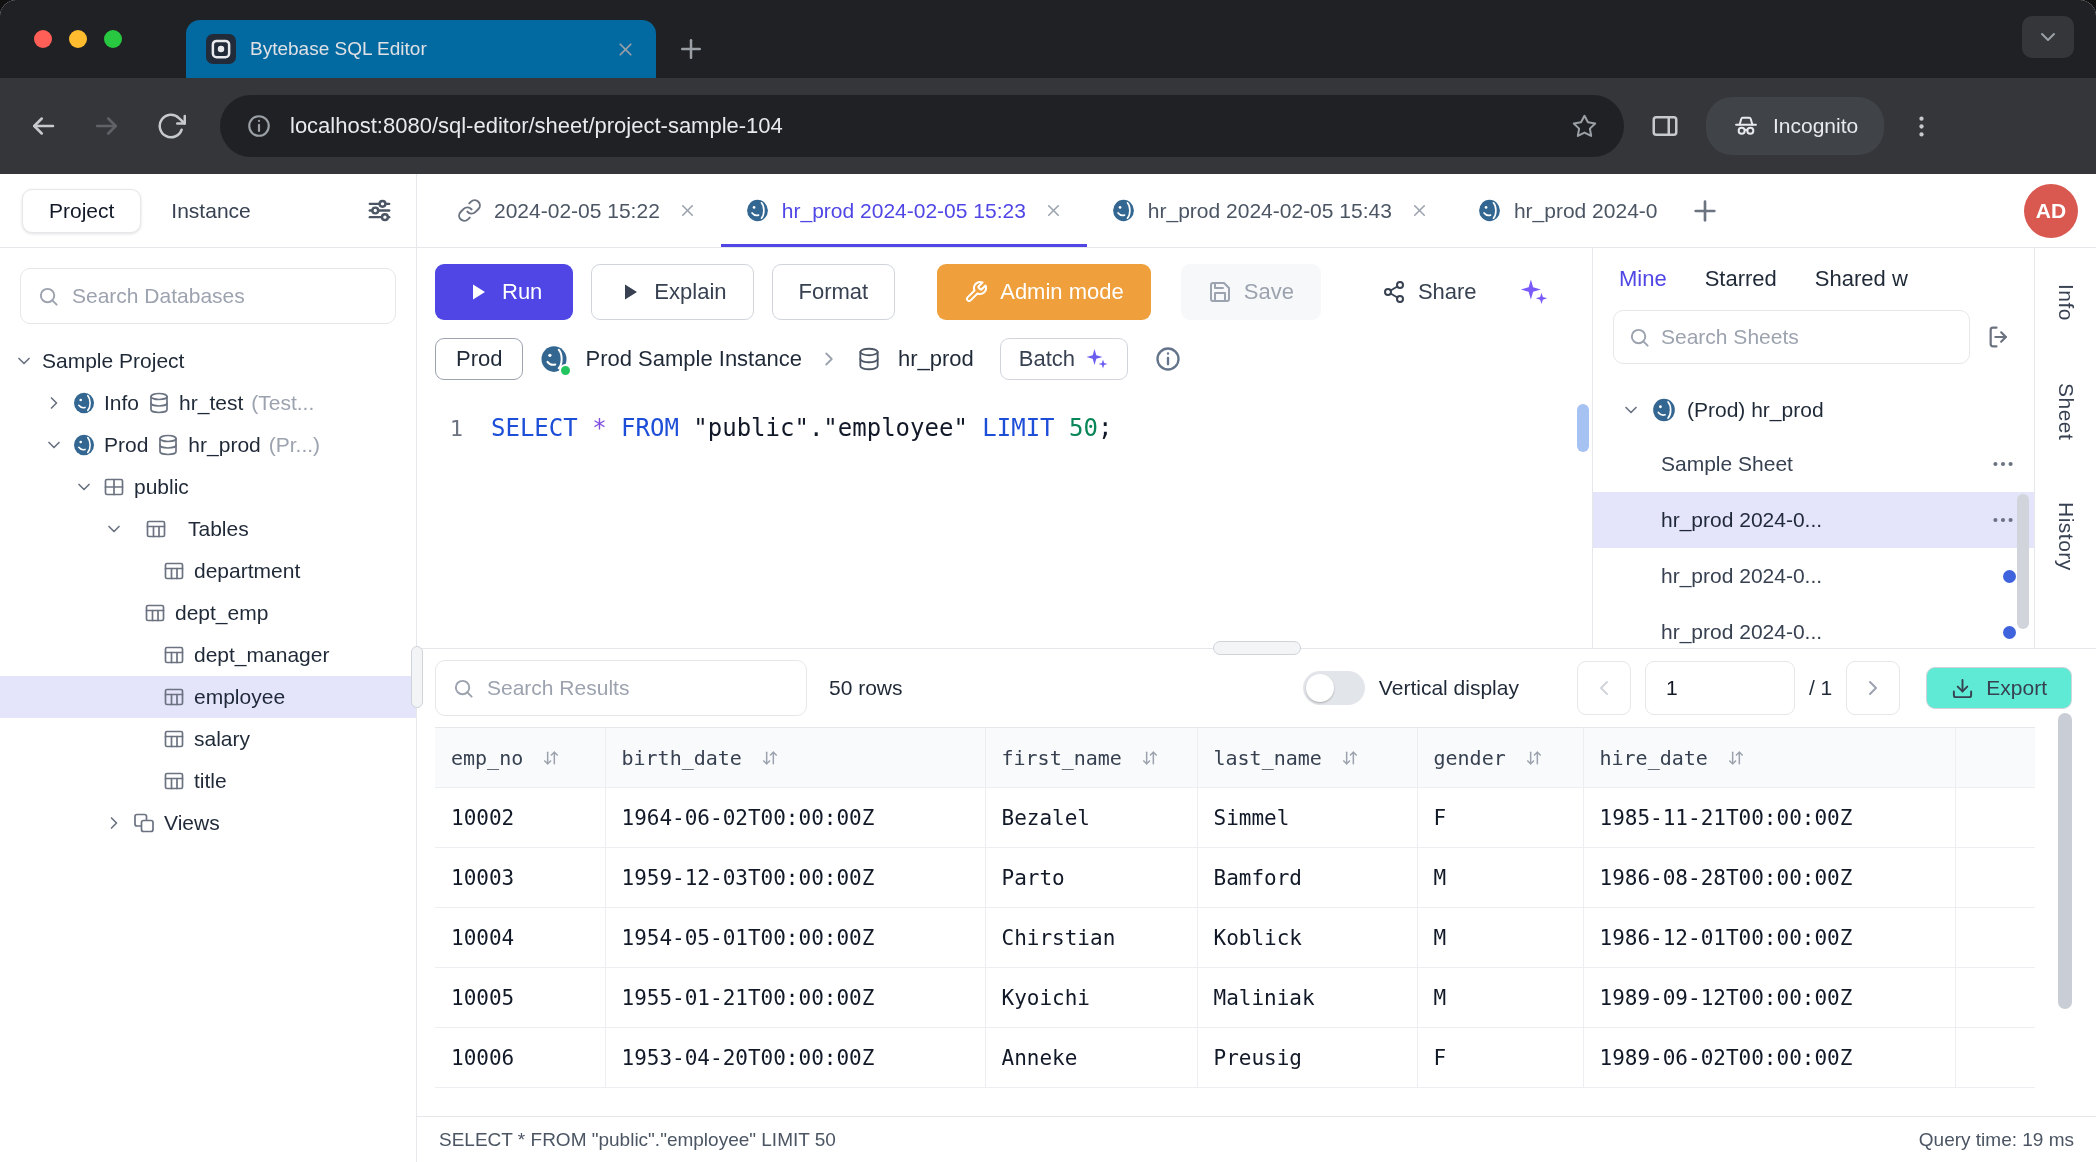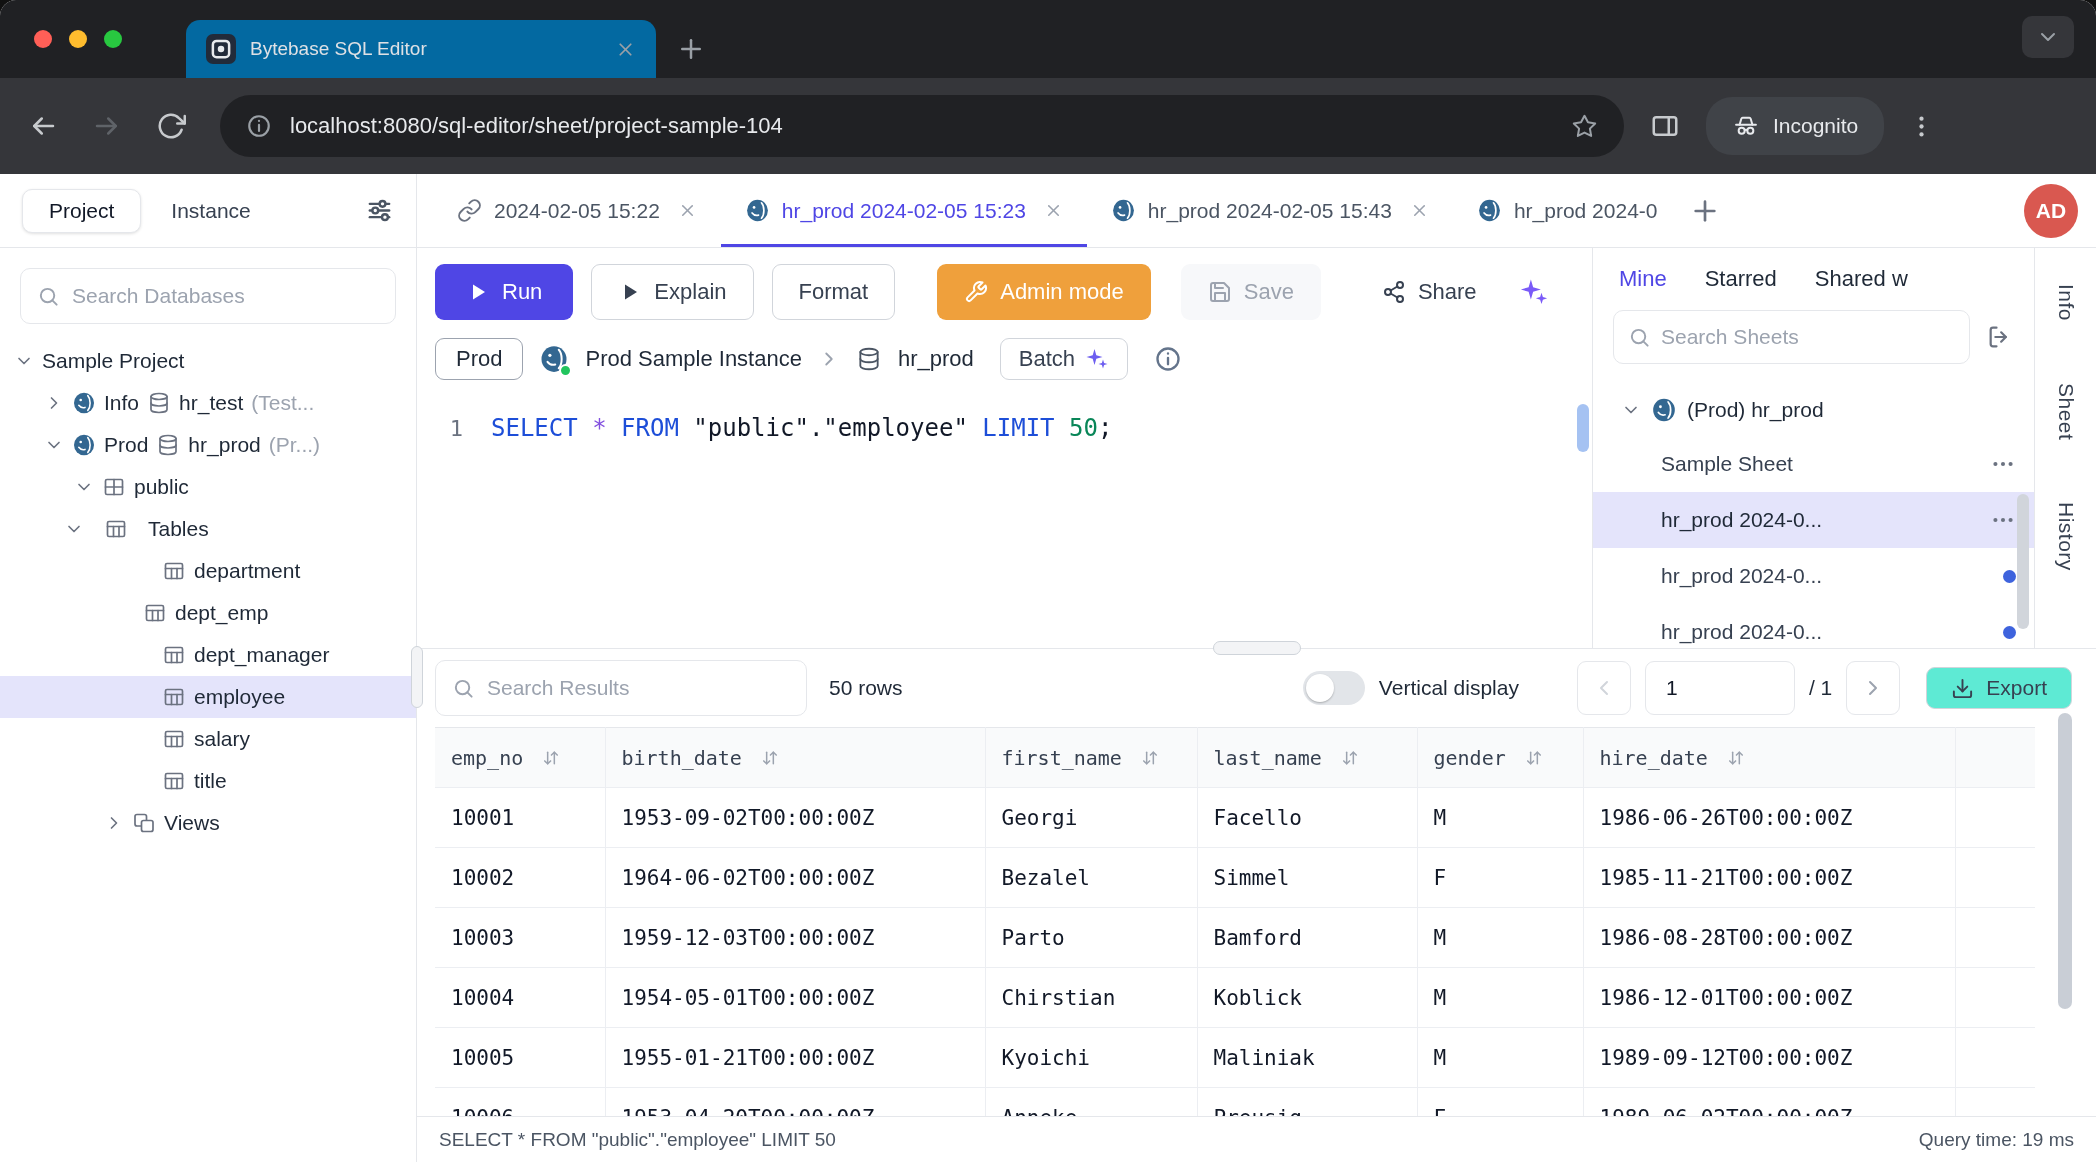--- a/index.html
+++ b/index.html
@@ -383,21 +383,21 @@
             </span>
             <span class="icon ticon">
               <svg viewBox="0 0 24 24" fill="none" stroke="currentColor" stroke-width="1.7" stroke-linecap="round" stroke-linejoin="round">
                 <rect x="3.5" y="4.5" width="17" height="15" rx="1.5"></rect>
                 <line x1="12" y1="4.5" x2="12" y2="19.5"></line>
                 <line x1="3.5" y1="12" x2="20.5" y2="12"></line>
               </svg>
             </span>
             <span class="tlabel">public</span>
           </div>
-          <div class="tree-row" style="padding-left: 64px; gap: 20px;">
+          <div class="tree-row" style="padding-left: 104px; gap: 20px;">
             <span class="icon chev">
               <svg viewBox="0 0 24 24" fill="none" stroke="currentColor" stroke-width="2" stroke-linecap="round" stroke-linejoin="round">
                 <polyline points="6 9 12 15 18 9"></polyline>
               </svg>
             </span>
             <span class="icon ticon">
               <svg viewBox="0 0 24 24" fill="none" stroke="currentColor" stroke-width="1.7" stroke-linecap="round" stroke-linejoin="round">
                 <rect x="3.5" y="4.5" width="17" height="15" rx="1.5"></rect>
                 <line x1="3.5" y1="9.5" x2="20.5" y2="9.5"></line>
                 <line x1="9.5" y1="9.5" x2="9.5" y2="19.5"></line>
@@ -899,29 +899,20 @@
                           <polyline points="12.5 8.5 16 5 19.5 8.5"></polyline>
                         </svg>
                       </span>
                     </span>
                   </th>
                   <th style="width: 80px;"></th>
                 </tr>
               </thead>
             <tbody>
                 <tr>
-                  <td>10001</td>
-                  <td>1953-09-02T00:00:00Z</td>
-                  <td>Georgi</td>
-                  <td>Facello</td>
-                  <td>M</td>
-                  <td>1986-06-26T00:00:00Z</td>
-                  <td></td>
-                </tr>
-                <tr>
                   <td>10002</td>
                   <td>1964-06-02T00:00:00Z</td>
                   <td>Bezalel</td>
                   <td>Simmel</td>
                   <td>F</td>
                   <td>1985-11-21T00:00:00Z</td>
                   <td></td>
                 </tr>
                 <tr>
                   <td>10003</td>

